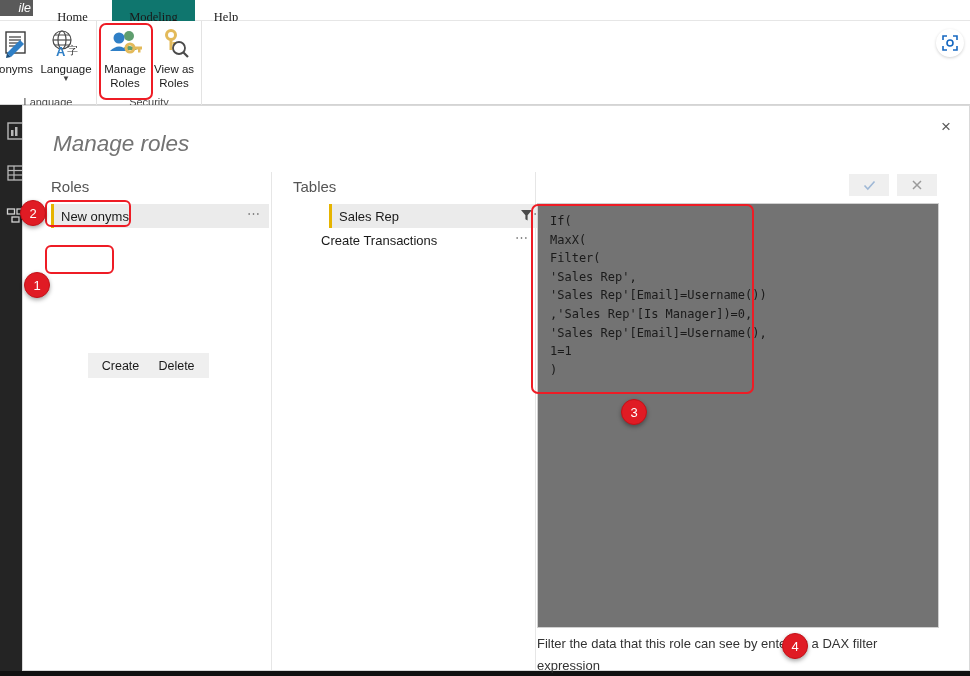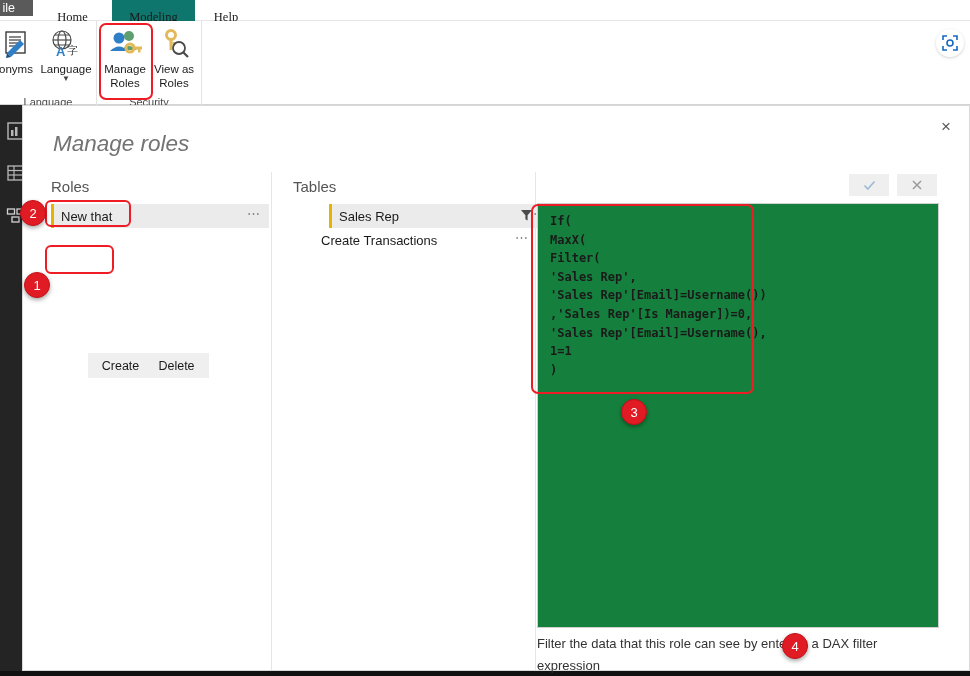--- a/index.html
+++ b/index.html
@@ -13,21 +13,21 @@
 
   
   .ribbon-tabs {
     position: absolute; left: 0; top: 0; width: 970px; height: 21px;
     background: #ffffff; border-bottom: 1px solid #e6e6e6;
   }
   .tab-file {
     position: absolute; left: 0; top: 0; width: 33px; height: 16px;
     background: #5a5a5a; color: #ffffff; font-size: 12.5px;
     display: flex; align-items: center; justify-content: flex-end;
-    padding-right: 18px; overflow: hidden;
+    padding-right: 2px; overflow: hidden; font-style: italic;
   }
   .tab {
     position: absolute; top: 0; height: 35px; font-size: 12.5px; color: #1a1a1a;
     display: flex; align-items: center; justify-content: center; font-family: Liberation Serif, serif;
   }
   .tab.active { background: #0f766e; }
   #tab-home { left: 33px; width: 79px; }
   #tab-modeling { left: 112px; width: 83px; }
   #tab-help { left: 195px; width: 62px; }
 
@@ -139,21 +139,21 @@
   
   .hdr-btn {
     position: absolute; top: 68px; width: 40px; height: 22px; background: #efefef;
     display:flex; align-items:center; justify-content:center;
   }
   #dax-accept { left: 826px; }
   #dax-reject { left: 874px; }
 
   .dax-box {
     position: absolute; left: 514px; top: 97px; width: 402px; height: 425px;
-    border: 1px solid #d0d0d0; background: #15803d; font-weight: bold;
+    border: 1px solid #d0d0d0; background: #737373;
   }
   .dax-text {
     position: absolute; left: 12px; top: 8px;
     font-family: "DejaVu Sans Mono", monospace; font-size: 12px;
     line-height: 18.6px; color: #1a1a1a; white-space: pre;
   }
   .dax-help {
     position: absolute; left: 514px; top: 527px; width: 400px;
     font-size: 13px; line-height: 22px; color: #333333;
   }
@@ -306,21 +306,21 @@
 
     <div class="dlg-title">Manage roles</div>
 
     <div class="vdiv" id="vdiv-1"></div>
     <div class="vdiv" id="vdiv-2"></div>
 
     <div class="col-head" id="head-roles">Roles</div>
 
     <div class="list-row row-sel" id="role-row-0">
       <span class="accent"></span>
-      <span class="row-text">New that</span>
+      <span class="row-text">New onyms</span>
       <span class="row-dots">⋯</span>
     </div>
 
     <div class="btn" id="btn-create">Create</div>
     <div class="btn" id="btn-delete">Delete</div>
 
     <div class="col-head" id="head-tables">Tables</div>
 
     <div class="list-row row-sel" id="tbl-row-0">
       <span class="accent"></span>

